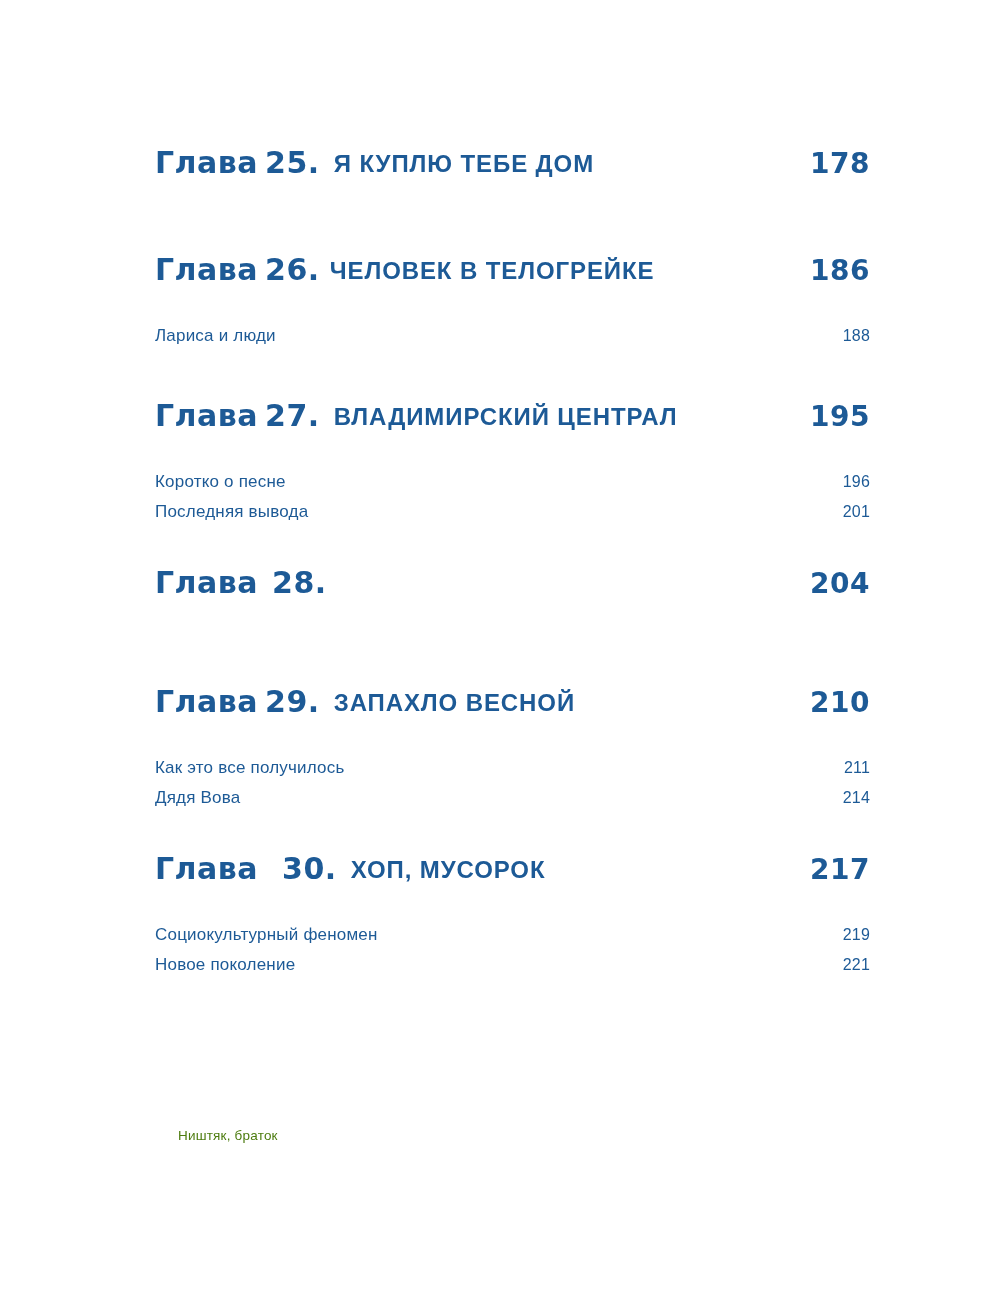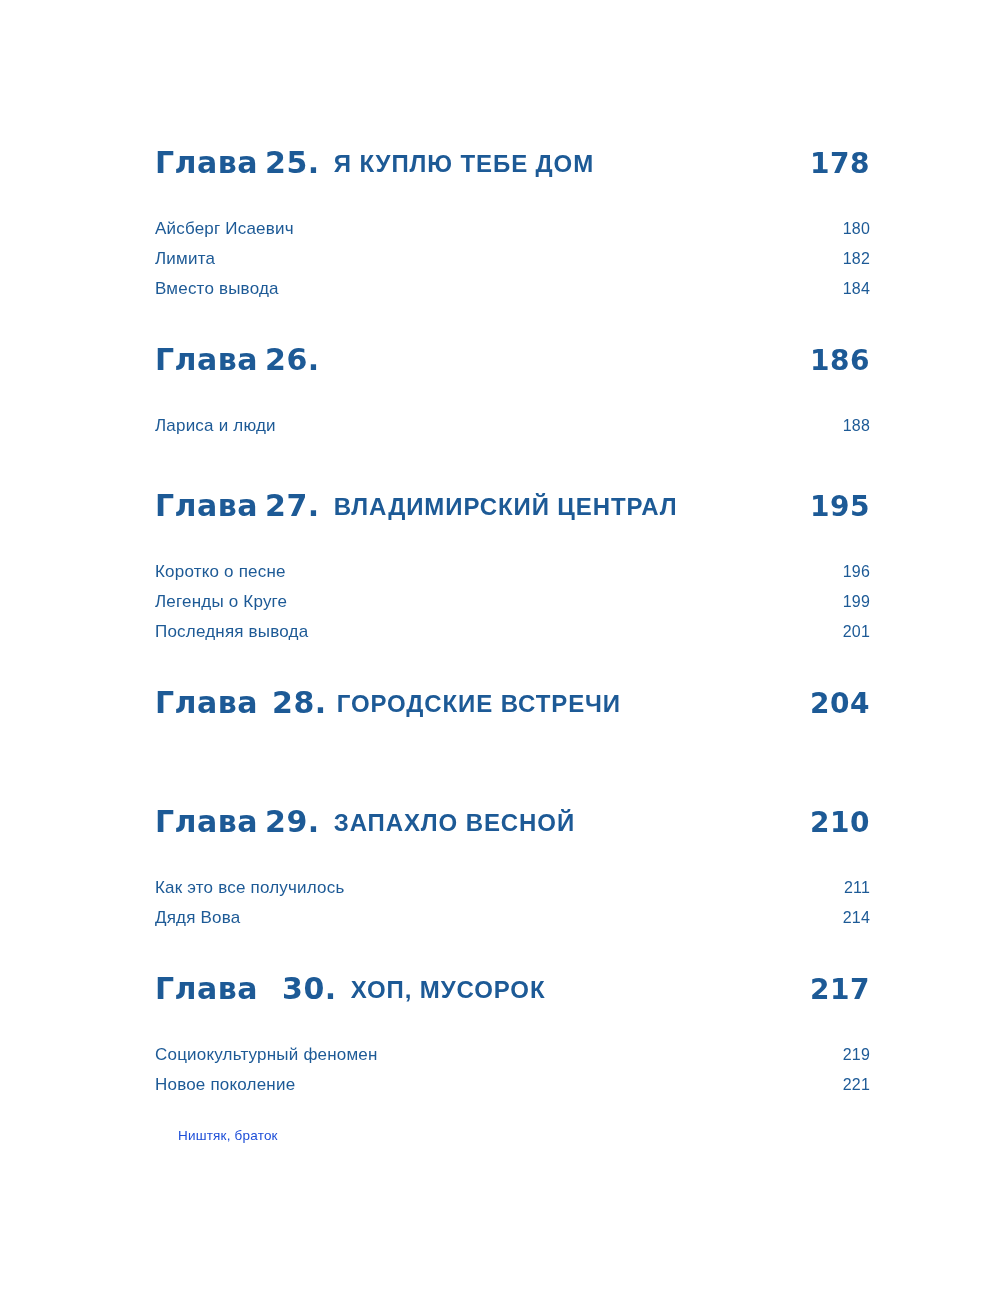--- a/index.html
+++ b/index.html
@@ -85,63 +85,50 @@
   }
   
   .group { margin-bottom: 0; }
   .gap-after-chapter { height: 34px; }
   .gap-before-chapter { height: 38px; }
   .footnote {
     position: absolute;
     left: 178px;
     top: 1128px;
     font-size: 13.5px;
-    color: #1d4ed8;
+    color: #4d7c0f;
     letter-spacing: 0.2px;
   }
 </style>
 </head>
 <body>
 
 <div class="page">
   <div class="toc">
 
     <div class="group">
       <div class="chapter">
         <div class="chapter-left">
           <span class="chapter-word">Глава</span>
           <span class="chapter-word" style="margin-left:7px;">25.</span>
           <span class="chapter-title" style="margin-left:14px;">Я КУПЛЮ ТЕБЕ ДОМ</span>
         </div>
         <span class="chapter-page">178</span>
       </div>
       <div class="gap-after-chapter"></div>
-      <ul class="subs">
-        <li class="sub">
-          <span class="sub-title">Айсберг Исаевич</span>
-          <span class="sub-page">180</span>
-        </li>
-        <li class="sub">
-          <span class="sub-title">Лимита</span>
-          <span class="sub-page">182</span>
-        </li>
-        <li class="sub">
-          <span class="sub-title">Вместо вывода</span>
-          <span class="sub-page">184</span>
-        </li>
-      </ul>
     </div>
 
     <div class="gap-before-chapter"></div>
 
     <div class="group">
       <div class="chapter">
         <div class="chapter-left">
           <span class="chapter-word">Глава</span>
           <span class="chapter-word" style="margin-left:7px;">26.</span>
+          <span class="chapter-title" style="margin-left:10px;">ЧЕЛОВЕК В ТЕЛОГРЕЙКЕ</span>
         </div>
         <span class="chapter-page">186</span>
       </div>
       <div class="gap-after-chapter"></div>
       <ul class="subs">
         <li class="sub">
           <span class="sub-title">Лариса и люди</span>
           <span class="sub-page">188</span>
         </li>
       </ul>
@@ -158,38 +145,33 @@
         </div>
         <span class="chapter-page">195</span>
       </div>
       <div class="gap-after-chapter"></div>
       <ul class="subs">
         <li class="sub">
           <span class="sub-title">Коротко о песне</span>
           <span class="sub-page">196</span>
         </li>
         <li class="sub">
-          <span class="sub-title">Легенды о Круге</span>
-          <span class="sub-page">199</span>
-        </li>
-        <li class="sub">
           <span class="sub-title">Последняя вывода</span>
           <span class="sub-page">201</span>
         </li>
       </ul>
     </div>
 
     <div class="gap-before-chapter"></div>
 
     <div class="group">
       <div class="chapter">
         <div class="chapter-left">
           <span class="chapter-word">Глава</span>
           <span class="chapter-word" style="margin-left:14px;">28.</span>
-          <span class="chapter-title" style="margin-left:10px;">ГОРОДСКИЕ ВСТРЕЧИ</span>
         </div>
         <span class="chapter-page">204</span>
       </div>
     </div>
 
     <div style="height:84px"></div>
 
     <div class="group">
       <div class="chapter">
         <div class="chapter-left">

